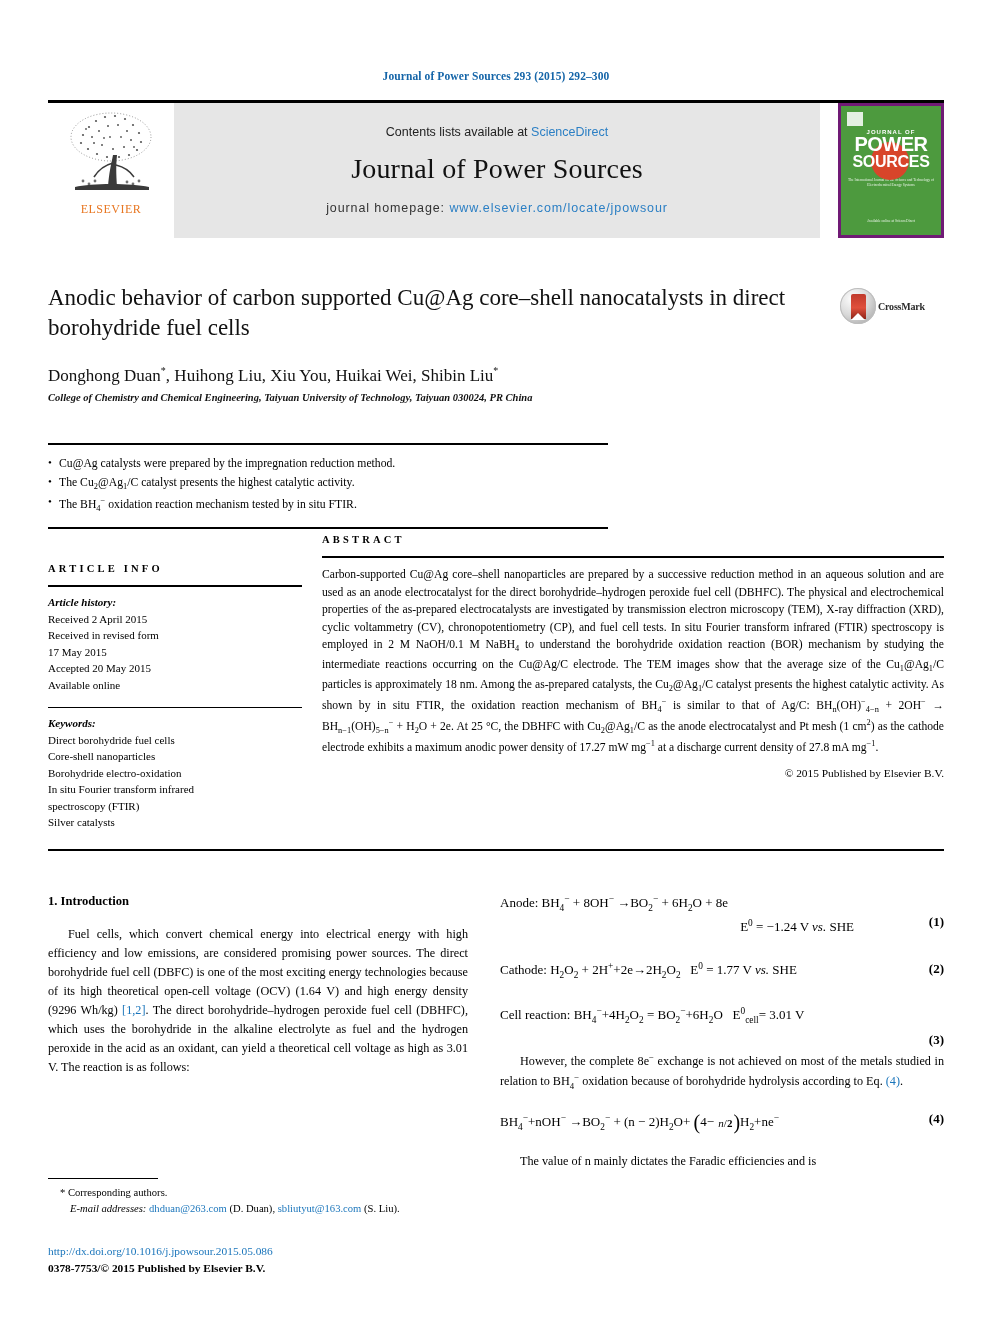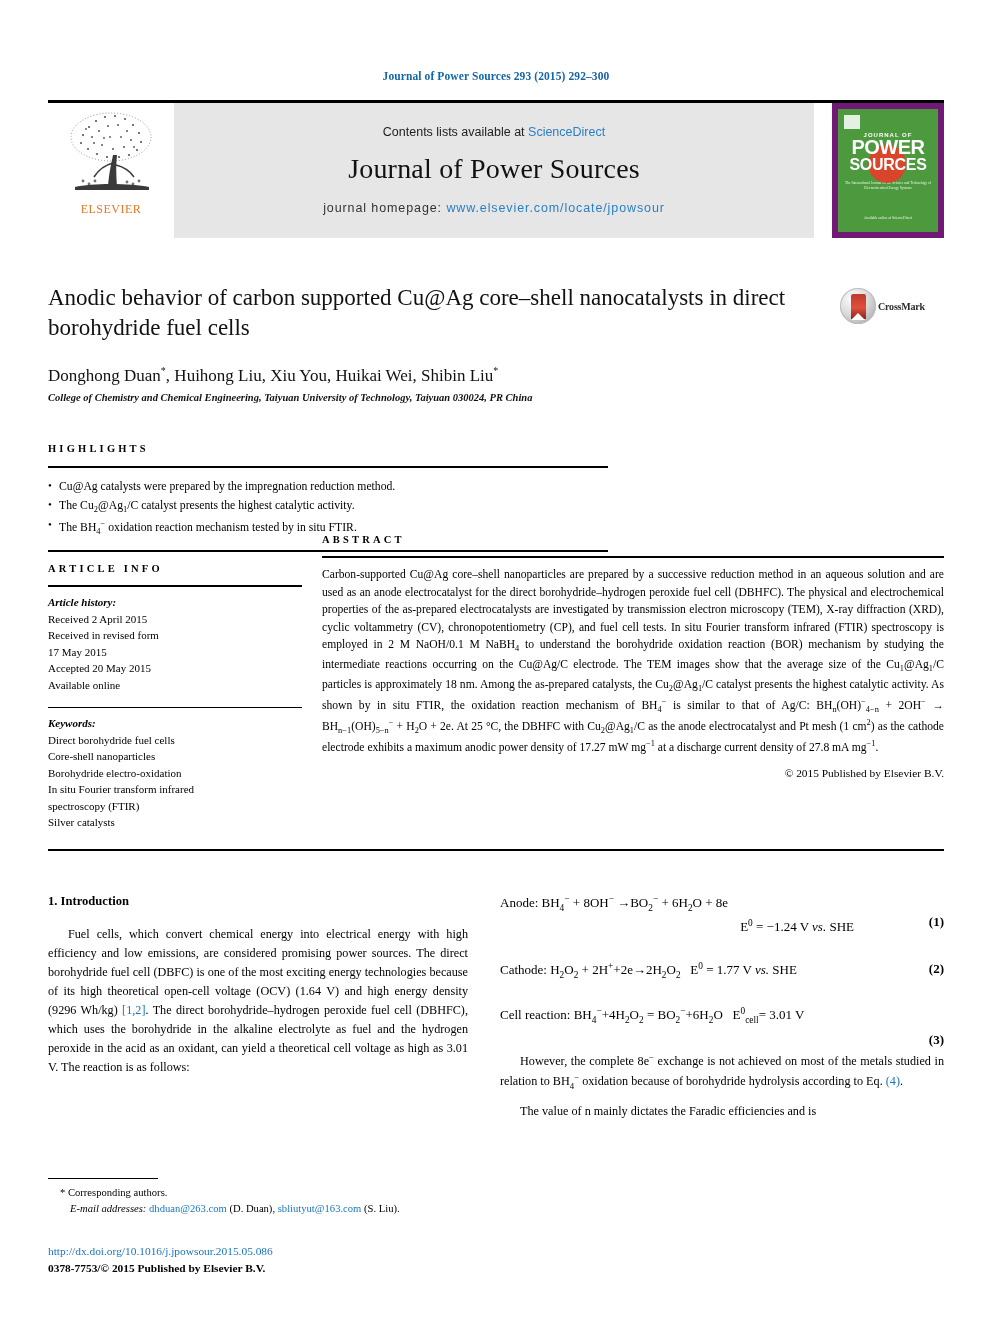--- a/index.html
+++ b/index.html
@@ -115,21 +115,21 @@
     color: #333;
     letter-spacing: 0.9px;
   }
   .homepage-line .url {
     color: #2b7fc4;
   }
   .cover-thumb {
     flex: 0 0 100px;
     width: 100px;
     margin-left: 18px;
-    border: 6px solid #701a75;
+    border: 3px solid #701a75;
     background: #4f9a3f;
     position: relative;
     overflow: hidden;
   }
   .cover-inner {
     position: absolute;
     inset: 0;
     background: #4d9a3e;
     display: flex;
     flex-direction: column;
@@ -570,21 +570,20 @@
       <div class="crossmark-badge">
         <div class="crossmark-inner"></div>
       </div>
       <div class="crossmark-label">CrossMark</div>
     </div>
     <div class="authors">Donghong Duan<sup>*</sup>, Huihong Liu, Xiu You, Huikai Wei, Shibin Liu<sup>*</sup></div>
     <div class="affiliation">College of Chemistry and Chemical Engineering, Taiyuan University of Technology, Taiyuan 030024, PR China</div>
   </div>
 
   <div class="highlights">
-    <span class="sec-label">HIGHLIGHTS</span>
     <div class="rule-thick"></div>
     <ul class="hl-list">
         <li>Cu@Ag catalysts were prepared by the impregnation reduction method.</li>
         <li>The Cu<sub>2</sub>@Ag<sub>1</sub>/C catalyst presents the highest catalytic activity.</li>
         <li>The BH<sub>4</sub><sup>−</sup> oxidation reaction mechanism tested by in situ FTIR.</li>
       </ul>
     <div class="rule-thick hl-bottom-rule"></div>
   </div>
 
   <div class="info-col">
@@ -641,20 +640,24 @@
       <span class="eq-num mid">(2)</span>
     </div>
 
     <div class="eq-row">
       <span class="eq-main">Cell reaction: BH<sub>4</sub><sup>−</sup>+4H<sub>2</sub>O<sub>2</sub> = BO<sub>2</sub><sup>−</sup>+6H<sub>2</sub>O&nbsp;&nbsp;&nbsp;E<sup>0</sup><sub>cell</sub>= 3.01 V</span>
       <span class="eq-num below">(3)</span>
     </div>
 
     <p class="body-p">However, the complete 8e<sup>−</sup> exchange is not achieved on most of the metals studied in relation to BH<sub>4</sub><sup>−</sup> oxidation because of borohydride hydrolysis according to Eq. <span class="lnk">(4)</span>.</p>
 
+    <div class="eq4">
+      <span>BH<sub>4</sub><sup>−</sup>+nOH<sup>−</sup> →BO<sub>2</sub><sup>−</sup> + (n − 2)H<sub>2</sub>O+ <span class="paren-big">(</span>4− <span class="frac"><i>n</i>/<b>2</b></span><span class="paren-big">)</span>H<sub>2</sub>+ne<sup>−</sup></span>
+      <span class="eq-num mid">(4)</span>
+    </div>
 
     <p class="body-p">The value of n mainly dictates the Faradic efficiencies and is</p>
   </div>
 
   <div class="footnote">
     <div class="fn-rule"></div>
     <div class="fn-text" style="padding-left:12px;">* Corresponding authors.</div>
     <div class="fn-text" style="padding-left:22px;">
       <span class="ital">E-mail addresses:</span>
       <span class="lnk">dhduan@263.com</span>

